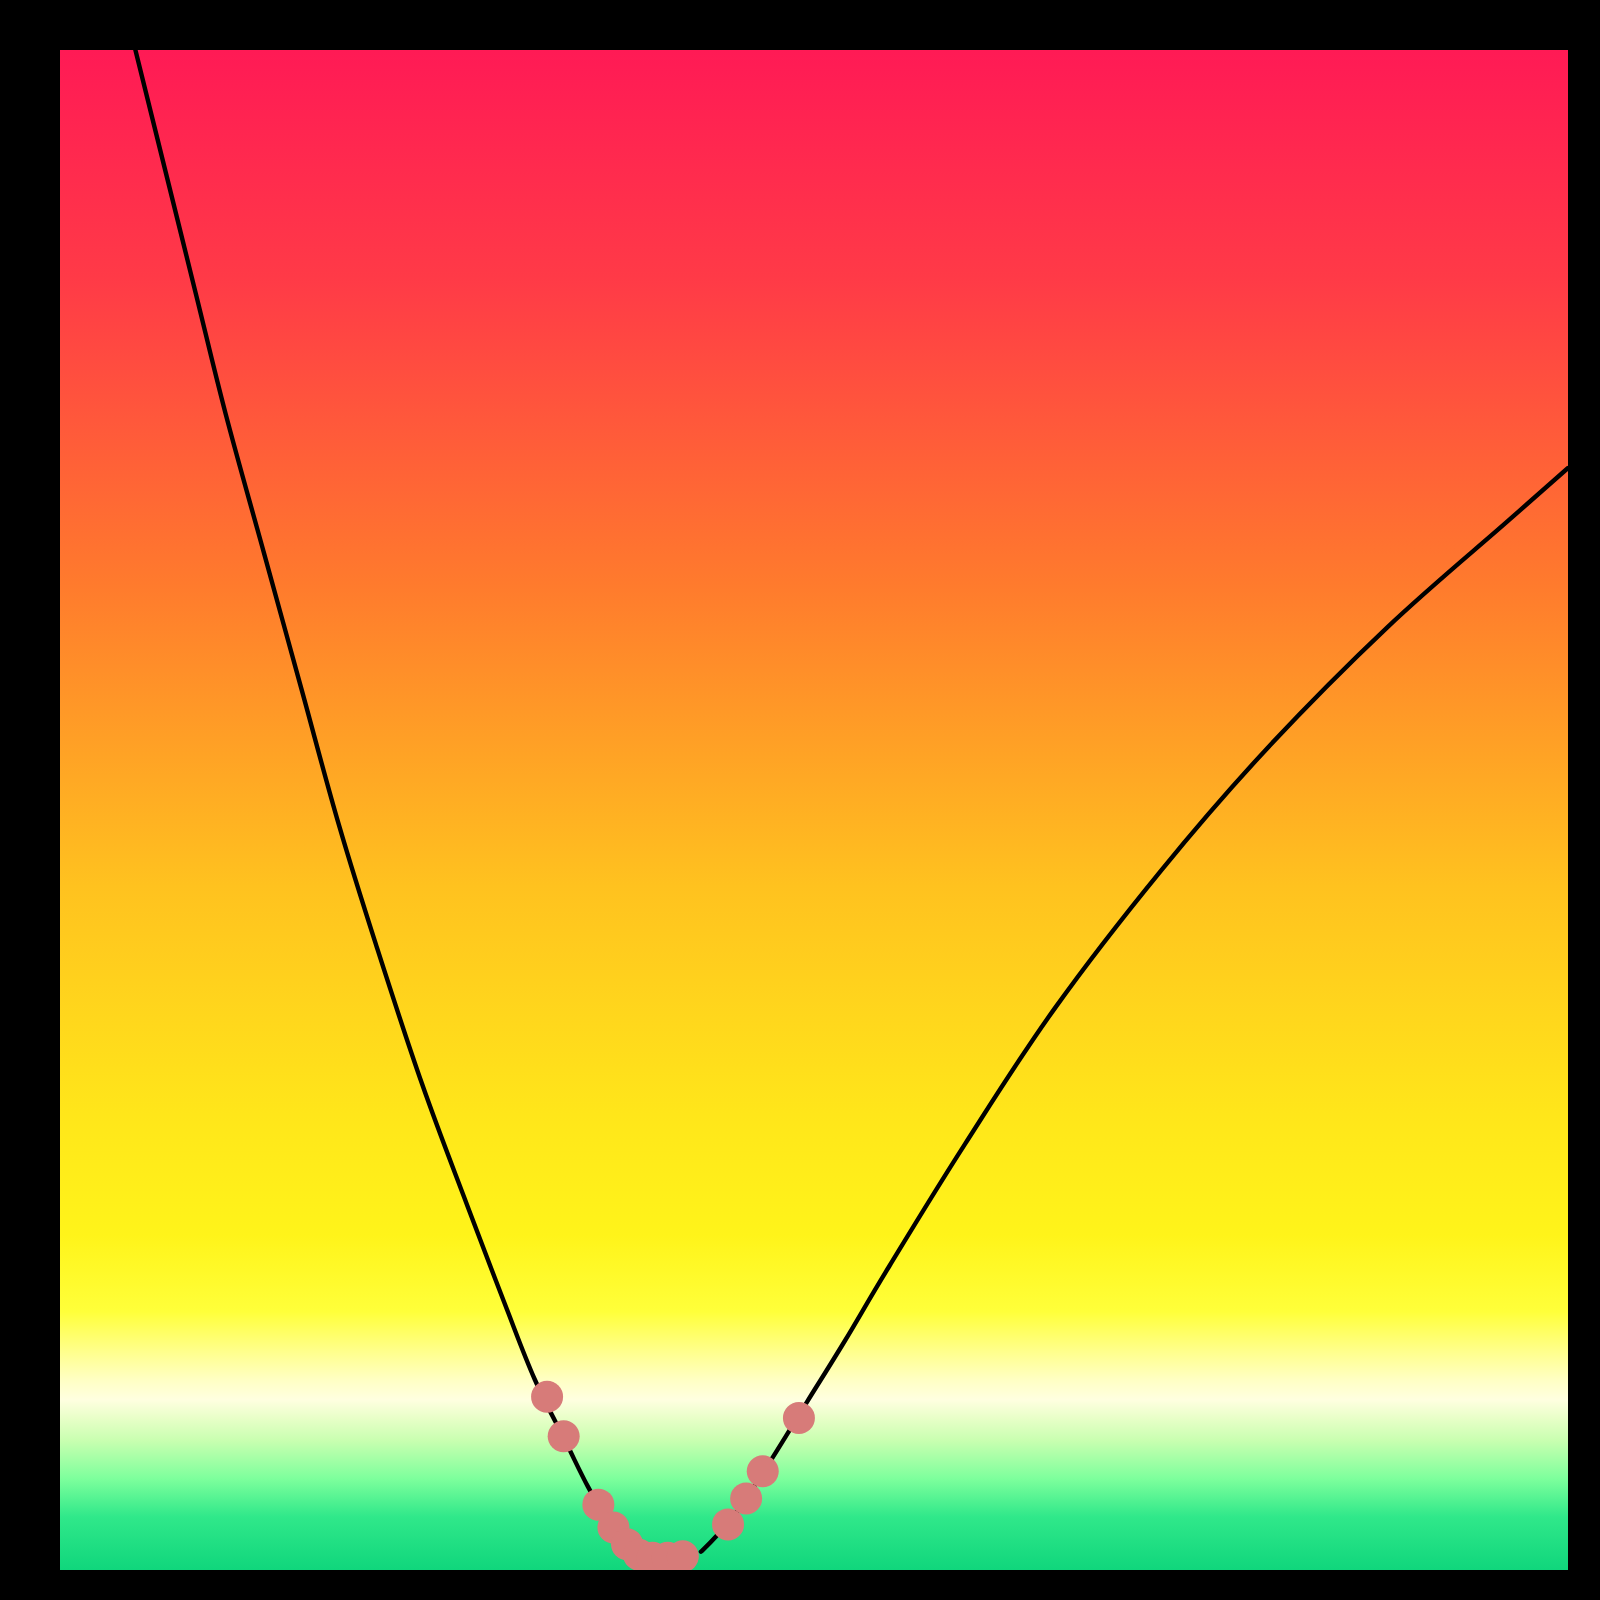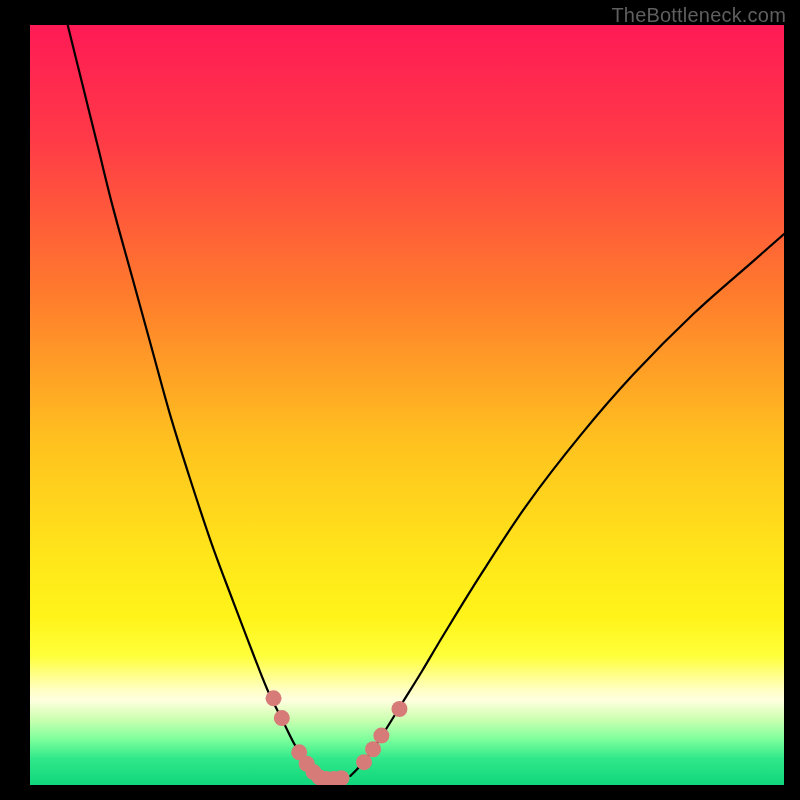--- a/index.html
+++ b/index.html
@@ -92,14 +92,13 @@
           <circle cx="296.32199999999995" cy="753.92" r="8" fill="#d77b79"></circle>
           <circle cx="303.86199999999997" cy="753.92" r="8" fill="#d77b79"></circle>
           <circle cx="311.402" cy="753.16" r="8" fill="#d77b79"></circle>
           <circle cx="334.02199999999993" cy="737.2" r="8" fill="#d77b79"></circle>
           <circle cx="343.07" cy="724.28" r="8" fill="#d77b79"></circle>
           <circle cx="351.36400000000003" cy="710.6" r="8" fill="#d77b79"></circle>
           <circle cx="369.46" cy="684" r="8" fill="#d77b79"></circle>
         </g>
     </svg>
   </div>
-  <div class="watermark">TheBottleneck.com</div>
 </div>
 
 </body></html>

